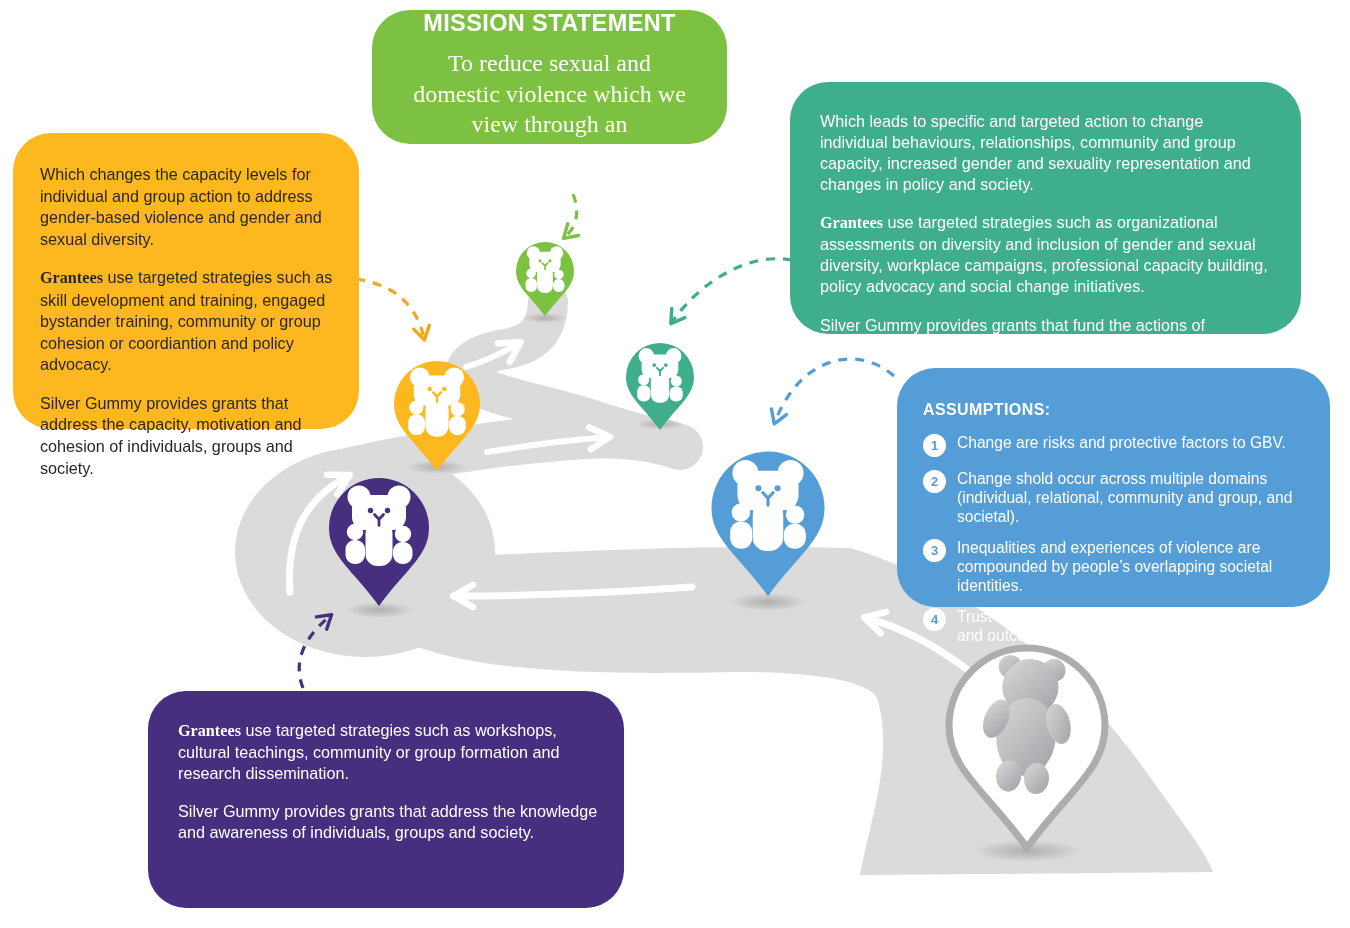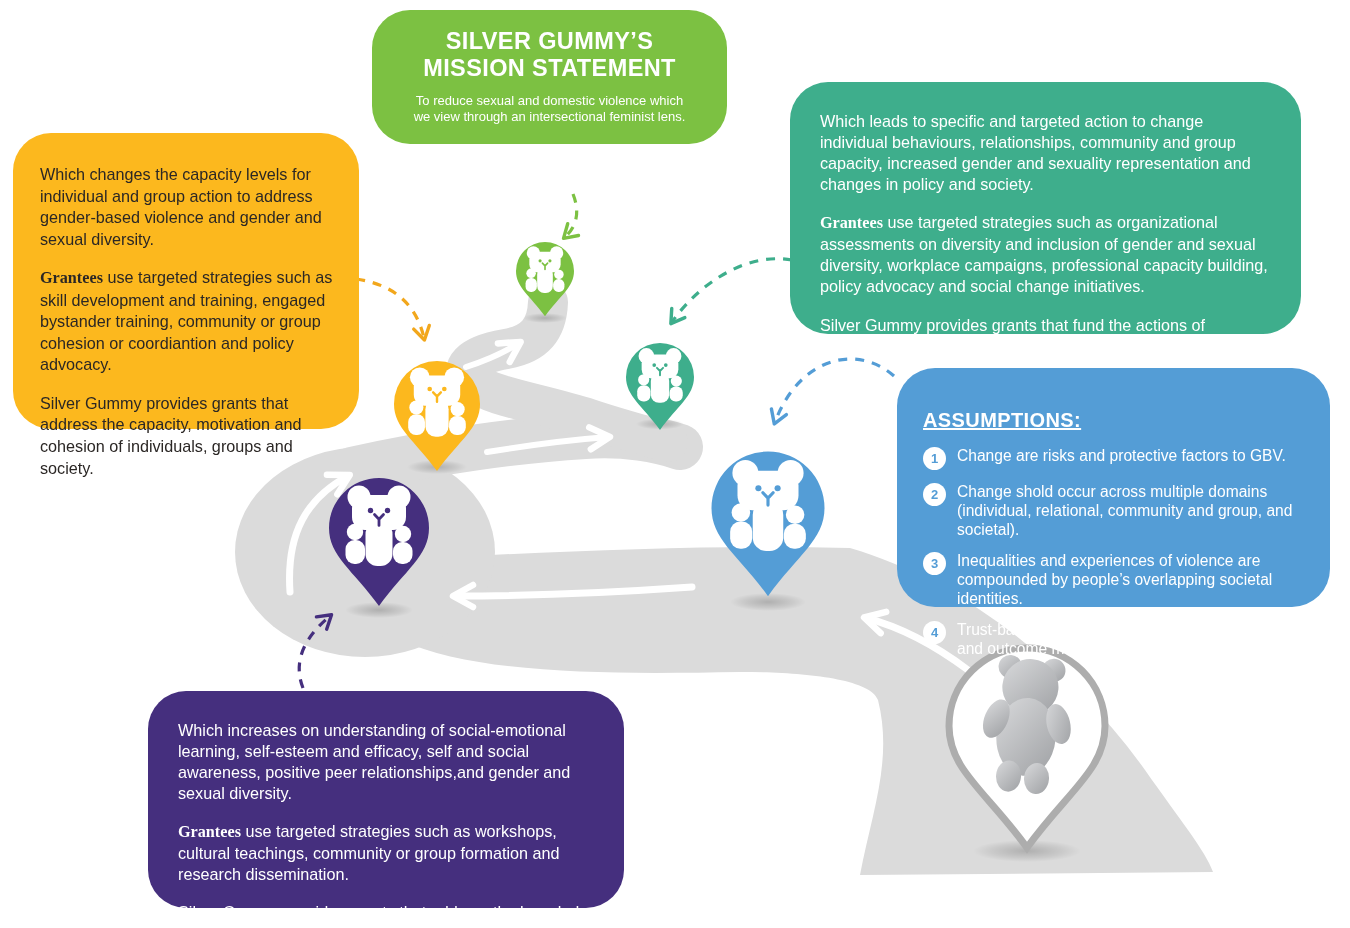--- a/index.html
+++ b/index.html
@@ -8,32 +8,32 @@
   .art{position:absolute;left:0;top:0;width:1350px;height:928px;}
   .box{position:absolute;box-sizing:border-box;border-radius:38px;color:#fff;}
   .box p{margin:0 0 17px 0;}
   .box p:last-child{margin-bottom:0;}
   .box b{font-weight:bold;font-family:Liberation Serif, serif;}
 
   .mission{left:372px;top:10px;width:355px;height:134px;background:var(--green);
            display:flex;flex-direction:column;justify-content:center;text-align:center;
            padding:10px 36px;}
   .mission .ttl{font-weight:bold;font-size:23.5px;line-height:1.14;letter-spacing:.4px;margin-bottom:11px;}
-  .mission .bod{font-size:13px;line-height:1.28;}
+  .mission .bod{font-size:24px;line-height:1.28;font-family:Liberation Serif, serif;}
 
   .capacity{left:13px;top:133px;width:346px;height:296px;background:var(--yellow);
             color:var(--text_dark);font-size:16.2px;line-height:1.33;padding:31px 22px 0 27px;}
   .action{left:790px;top:82px;width:511px;height:252px;background:var(--teal);
           font-size:16.2px;line-height:1.3;padding:29px 28px 0 30px;}
   .knowledge{left:148px;top:691px;width:476px;height:217px;background:var(--purple);
              font-size:16.2px;line-height:1.3;padding:29px 24px 0 30px;}
 
   .assumptions{left:897px;top:368px;width:433px;height:239px;background:var(--blue);
                padding:25px 22px 0 26px;}
-  .assumptions h2{margin:16px 0 14px 0;font-size:20px;letter-spacing:.4px;text-decoration:underline;}
+  .assumptions h2{margin:8px 0 14px 0;font-size:16px;letter-spacing:.4px;}
   .arow{display:flex;align-items:flex-start;gap:11px;margin-bottom:12px;
         font-size:15.6px;line-height:1.22;}
   .anum{flex:none;width:23px;height:23px;border-radius:50%;background:#fff;color:var(--blue);
         font-weight:bold;font-size:13px;display:flex;align-items:center;justify-content:center;margin-top:1px;}
 </style>
 </head>
 <body>
 
 <div class="stage">
 
@@ -219,18 +219,17 @@
       <span class="anum">3</span>
       <span>Inequalities and experiences of violence are compounded by people’s overlapping societal identities.</span>
     </div>
     <div class="arow">
       <span class="anum">4</span>
       <span>Trust-based professional can co-exist with process and outcome monitoring.</span>
     </div>
   </div>
 
   <div class="box knowledge">
-    <p>Which increases on understanding of social-emotional learning, self-esteem and efficacy, self and social awareness, positive peer relationships,and gender and sexual diversity.</p>
     <p><b>Grantees</b><span> use targeted strategies such as workshops, cultural teachings, community or group formation and research dissemination.</span></p>
     <p>Silver Gummy provides grants that address the knowledge and awareness of individuals, groups and society.</p>
   </div>
 
 </div>
 
 </body></html>

